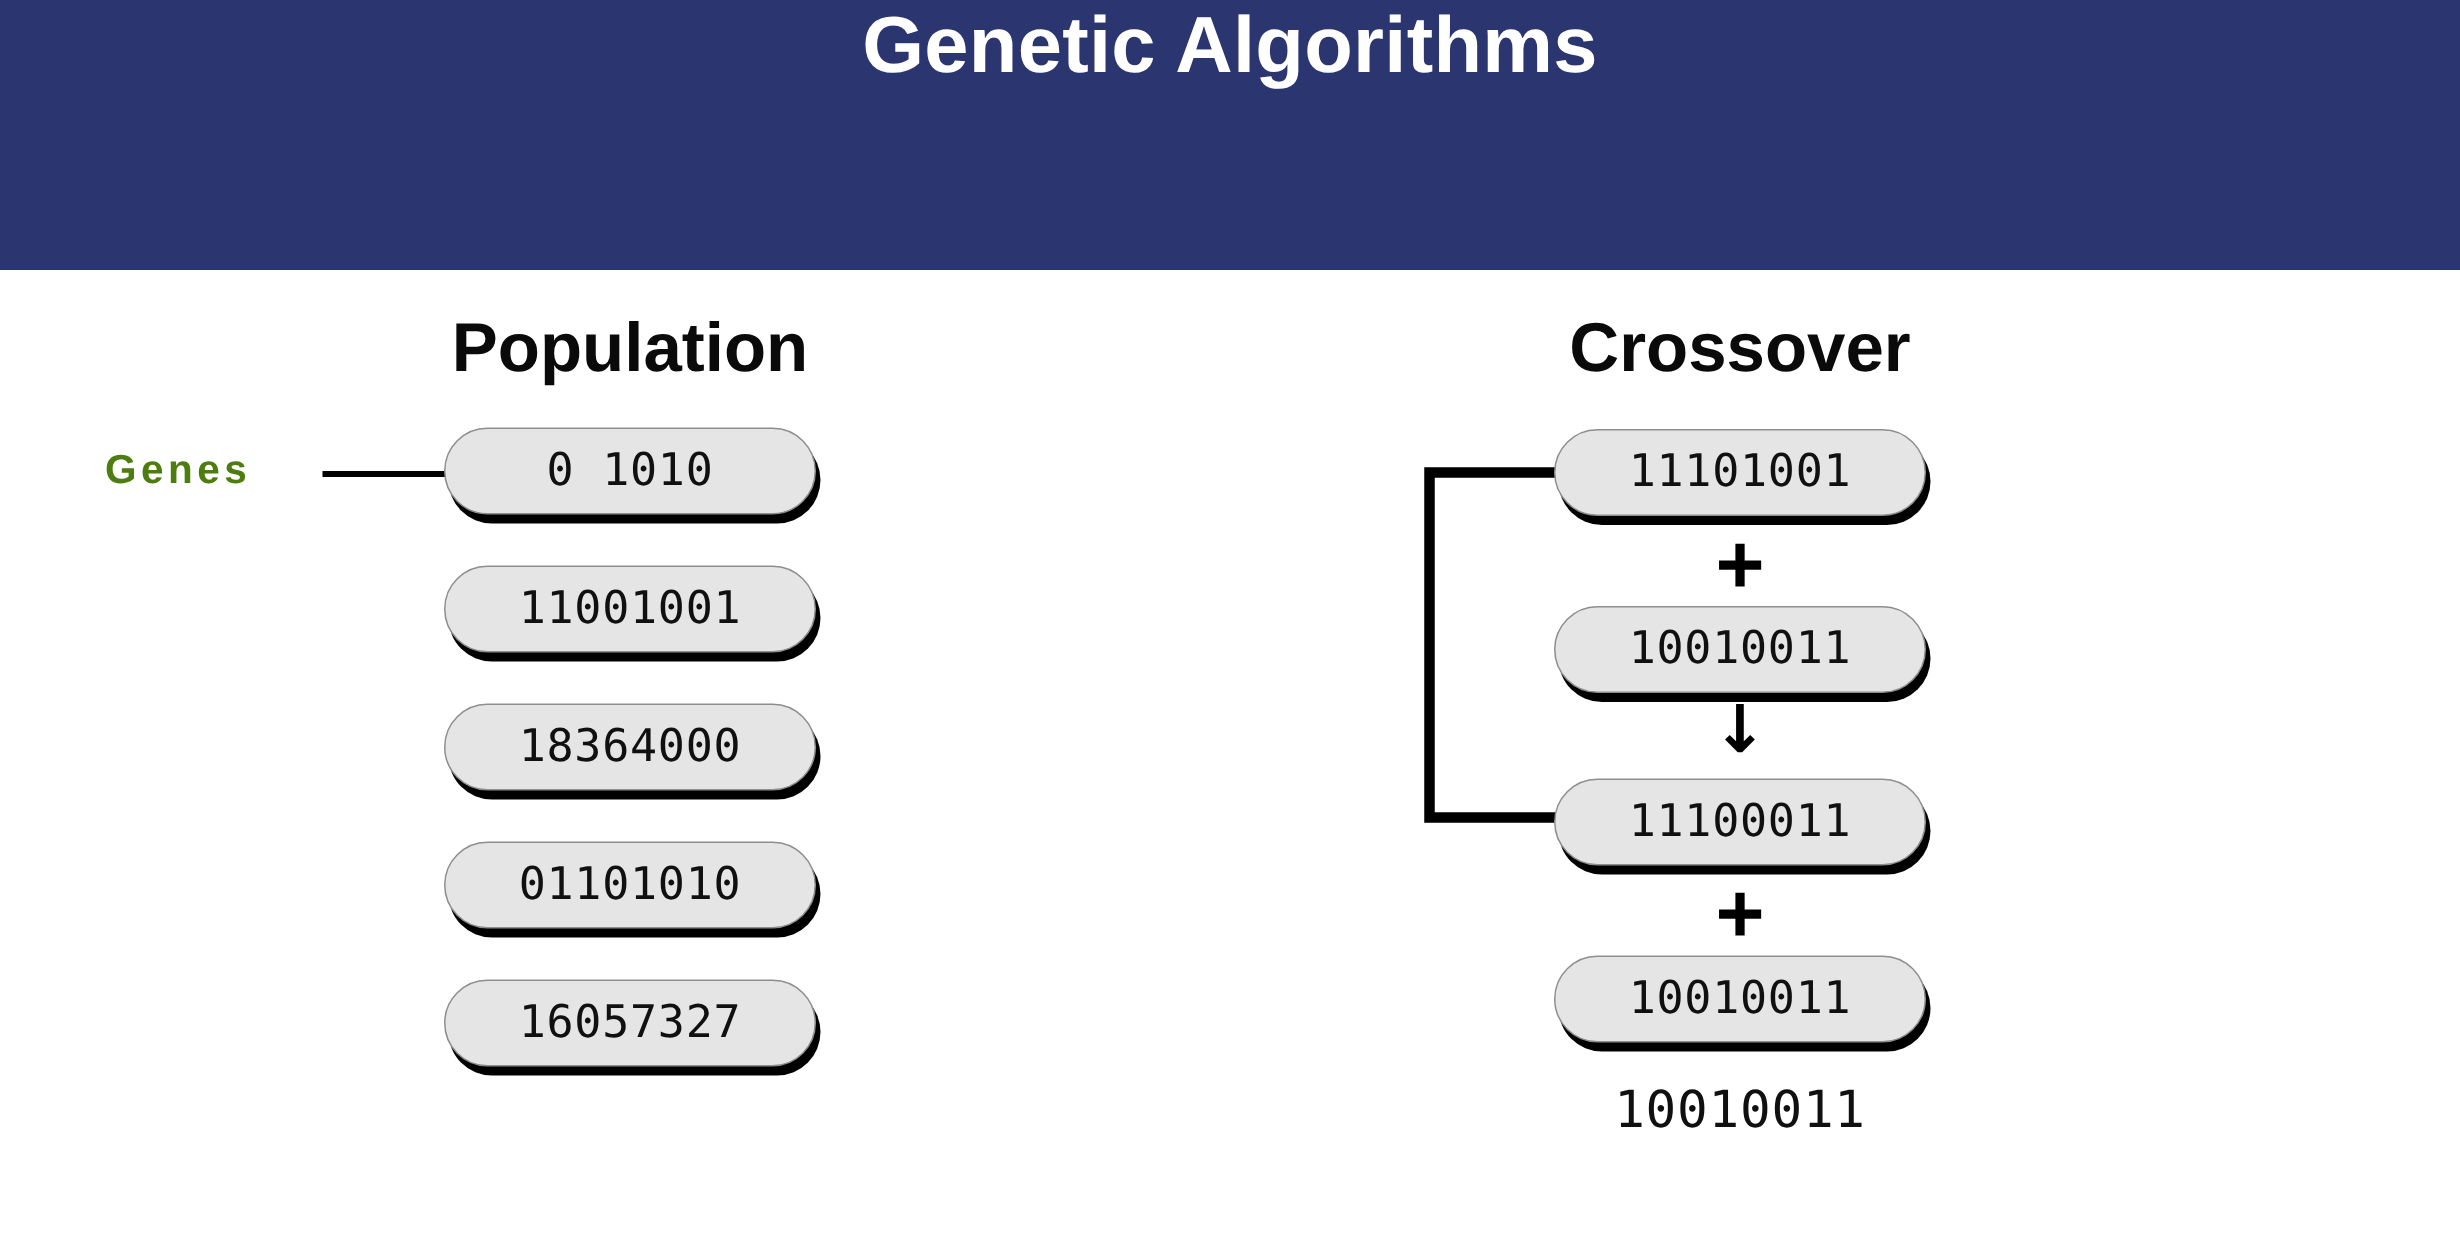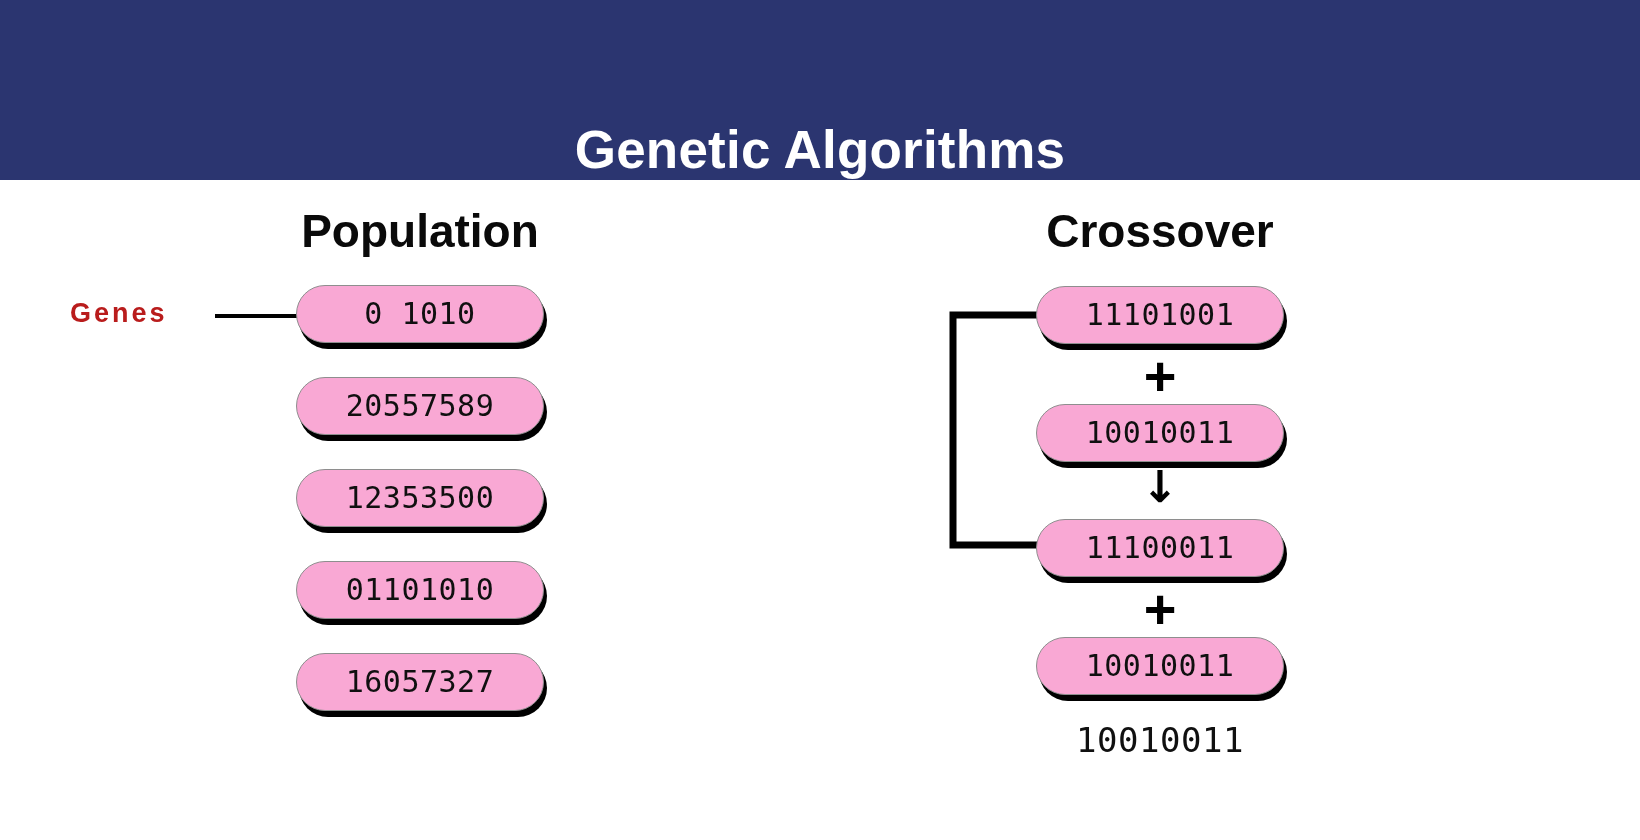--- a/index.html
+++ b/index.html
@@ -17,21 +17,21 @@
 
   
   #header-bar {
     position: absolute;
     left: 0;
     top: 0;
     width: 1640px;
     height: 180px;
     background: #2b3570;
     display: flex;
-    align-items: flex-end;
+    align-items: flex-start;
     justify-content: center;
   }
   #header-title {
     color: #ffffff;
     font-size: 53px;
     font-weight: bold;
     letter-spacing: 0.2px;
     font-family: "Liberation Sans", sans-serif;
     white-space: nowrap;
   }
@@ -64,21 +64,21 @@
   #crossover-heading {
     left: 930px;
     top: 24px;
     width: 460px;
   }
 
   
   .pill {
     position: absolute;
     box-sizing: border-box;
-    background: #f9a8d4;
+    background: #e5e5e5;
     border: 1.3px solid #8e8e8e;
     border-radius: 999px;
     box-shadow: 3px 6px 0 0 #000000;
     display: flex;
     align-items: center;
     justify-content: center;
   }
   .pill-text {
     font-family: "DejaVu Sans Mono", monospace;
     font-size: 30px;
@@ -112,21 +112,21 @@
   #cross-pill-3 { top: 457px; }
 
   
   #genes-label {
     position: absolute;
     left: 70px;
     top: 118px;
     font-size: 27px;
     font-weight: bold;
     letter-spacing: 3px;
-    color: #b91c1c;
+    color: #4d7c0f;
     font-family: "Liberation Sans", sans-serif;
     white-space: nowrap;
   }
   #genes-leader-line {
     position: absolute;
     left: 215px;
     top: 134px;
     width: 103px;
     height: 4px;
     background: #000000;
@@ -194,24 +194,24 @@
 
   <div class="section-heading" id="population-heading">Population</div>
 
   <div id="genes-label">Genes</div>
   <div id="genes-leader-line"></div>
 
   <div class="pill pop-pill" id="pop-pill-0">
     <span class="pill-text">0 1010</span>
   </div>
   <div class="pill pop-pill" id="pop-pill-1">
-    <span class="pill-text">20557589</span>
+    <span class="pill-text">11001001</span>
   </div>
   <div class="pill pop-pill" id="pop-pill-2">
-    <span class="pill-text">12353500</span>
+    <span class="pill-text">18364000</span>
   </div>
   <div class="pill pop-pill" id="pop-pill-3">
     <span class="pill-text">01101010</span>
   </div>
   <div class="pill pop-pill" id="pop-pill-4">
     <span class="pill-text">16057327</span>
   </div>
 
   <div class="section-heading" id="crossover-heading">Crossover</div>
 

